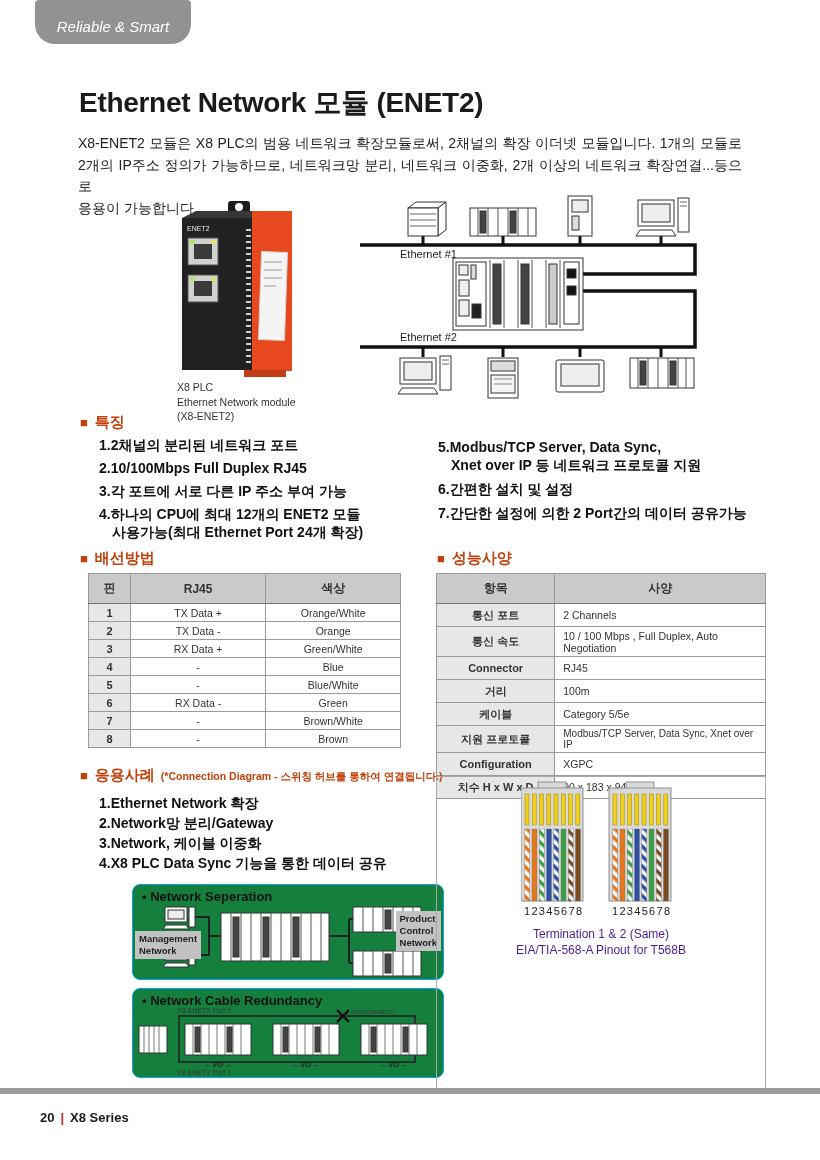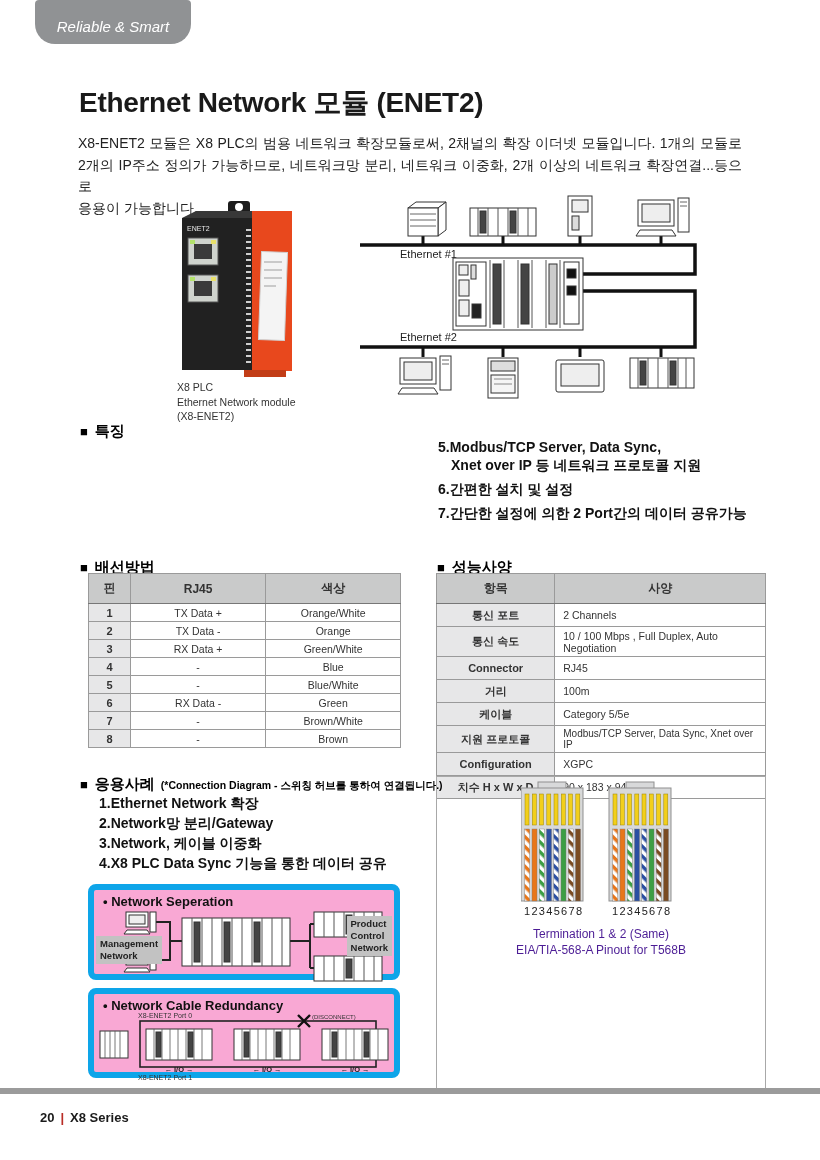--- a/index.html
+++ b/index.html
@@ -12,21 +12,21 @@
          border-radius:4px 4px 20px 20px;color:#fff;font-size:15px;
          display:flex;align-items:flex-end;justify-content:center;padding-bottom:9px;box-sizing:border-box;font-style:italic;}
 
   .title{left:79px;top:84px;font-size:28px;font-weight:bold;letter-spacing:-0.3px;}
 
   .intro{left:78px;top:133px;width:664px;font-size:14px;line-height:1.55;color:#222;}
   .intro .jline{text-align:justify;text-align-last:justify;}
 
   .module-caption{left:177px;top:380px;font-size:10.5px;line-height:1.4;color:#333;}
 
-  .sec-h{font-size:15px;font-weight:bold;color:#000000;margin-top:9px;}
+  .sec-h{font-size:15px;font-weight:bold;color:#c2410c;}
   .sec-h .sq{font-size:13px;margin-right:7px;}
 
   .feat{font-size:14px;font-weight:bold;color:#111;}
   .feat .item{line-height:18px;margin-bottom:5px;}
   .feat .item .l2{display:block;padding-left:13px;}
   .featR .item{margin-bottom:6px;}
 
   table{border-collapse:collapse;}
   .dtab{font-size:10.5px;color:#333;}
   .dtab th,.dtab td{border:1px solid #9a9a9a;text-align:center;padding:0 4px;}
@@ -37,21 +37,21 @@
   .stab td{height:18px;}
 
   .panel{border:1px solid #a8a8a8;box-sizing:border-box;}
   .pc-wrap{left:436px;top:776px;width:330px;height:314px;text-align:center;}
   .pc-title{margin-top:58px;font-size:13.5px;color:#222;}
   .pc-cap{font-size:12px;color:#4c1d95;line-height:1.3;}
 
   .app-note{font-size:10.5px;font-weight:bold;margin-left:6px;}
   .app-items{font-size:14px;font-weight:bold;line-height:20px;color:#111;}
 
-  .dgbox{border:6px solid #0ea5e9;border-radius:8px;box-sizing:border-box;background:#f9a8d4;}
+  .dgbox{border:1px solid #0ea5e9;border-radius:8px;box-sizing:border-box;background:#15803d;margin-left:44px;}
   .dgbox .bx-title{font-size:13px;font-weight:bold;padding:4px 0 0 9px;color:#111;}
   .ovl{position:absolute;background:#c2c2c2;color:#222;font-size:9.5px;font-weight:bold;
        line-height:1.25;padding:2px 4px;}
 
   .divider{left:0;top:1088px;width:820px;height:6px;background:#9b9b9b;}
   .footer{left:40px;top:1110px;font-size:13px;font-weight:bold;color:#1a1a1a;}
   .footer .sep{color:#b92d26;margin:0 6px;font-weight:bold;}
   svg text{font-family:"Liberation Sans",sans-serif;}
 </style>
 </head>
@@ -177,20 +177,26 @@
     <g stroke="#333" fill="#fff">
       <rect x="272" y="166" width="64" height="30"></rect>
       <path d="M280 166 V196 M290 166 V196 M300 166 V196 M310 166 V196 M320 166 V196 M328 166 V196" stroke="#555"></path>
       <rect x="282" y="169" width="6" height="24" fill="#444"></rect>
         <rect x="312" y="169" width="6" height="24" fill="#444"></rect>
     </g>
   </svg>
 
   <div class="abs sec-h" style="left:80px;top:413px;">
     <span class="sq">■</span><span>특징</span>
+  </div>
+  <div class="abs feat" style="left:99px;top:436px;width:340px;">
+    <div class="item"><span>1.2채널의 분리된 네트워크 포트</span></div>
+    <div class="item"><span>2.10/100Mbps Full Duplex RJ45</span></div>
+    <div class="item"><span>3.각 포트에 서로 다른 IP 주소 부여 가능</span></div>
+    <div class="item"><span>4.하나의 CPU에 최대 12개의 ENET2 모듈</span><span class="l2">사용가능(최대 Ethernet Port 24개 확장)</span></div>
   </div>
   <div class="abs feat featR" style="left:438px;top:438px;width:352px;">
     <div class="item"><span>5.Modbus/TCP Server, Data Sync,</span><span class="l2">Xnet over IP 등 네트워크 프로토콜 지원</span></div>
     <div class="item"><span>6.간편한 설치 및 설정</span></div>
     <div class="item"><span>7.간단한 설정에 의한 2 Port간의 데이터 공유가능</span></div>
   </div>
 
   <div class="abs sec-h" style="left:80px;top:549px;">
     <span class="sq">■</span><span>배선방법</span>
   </div>

